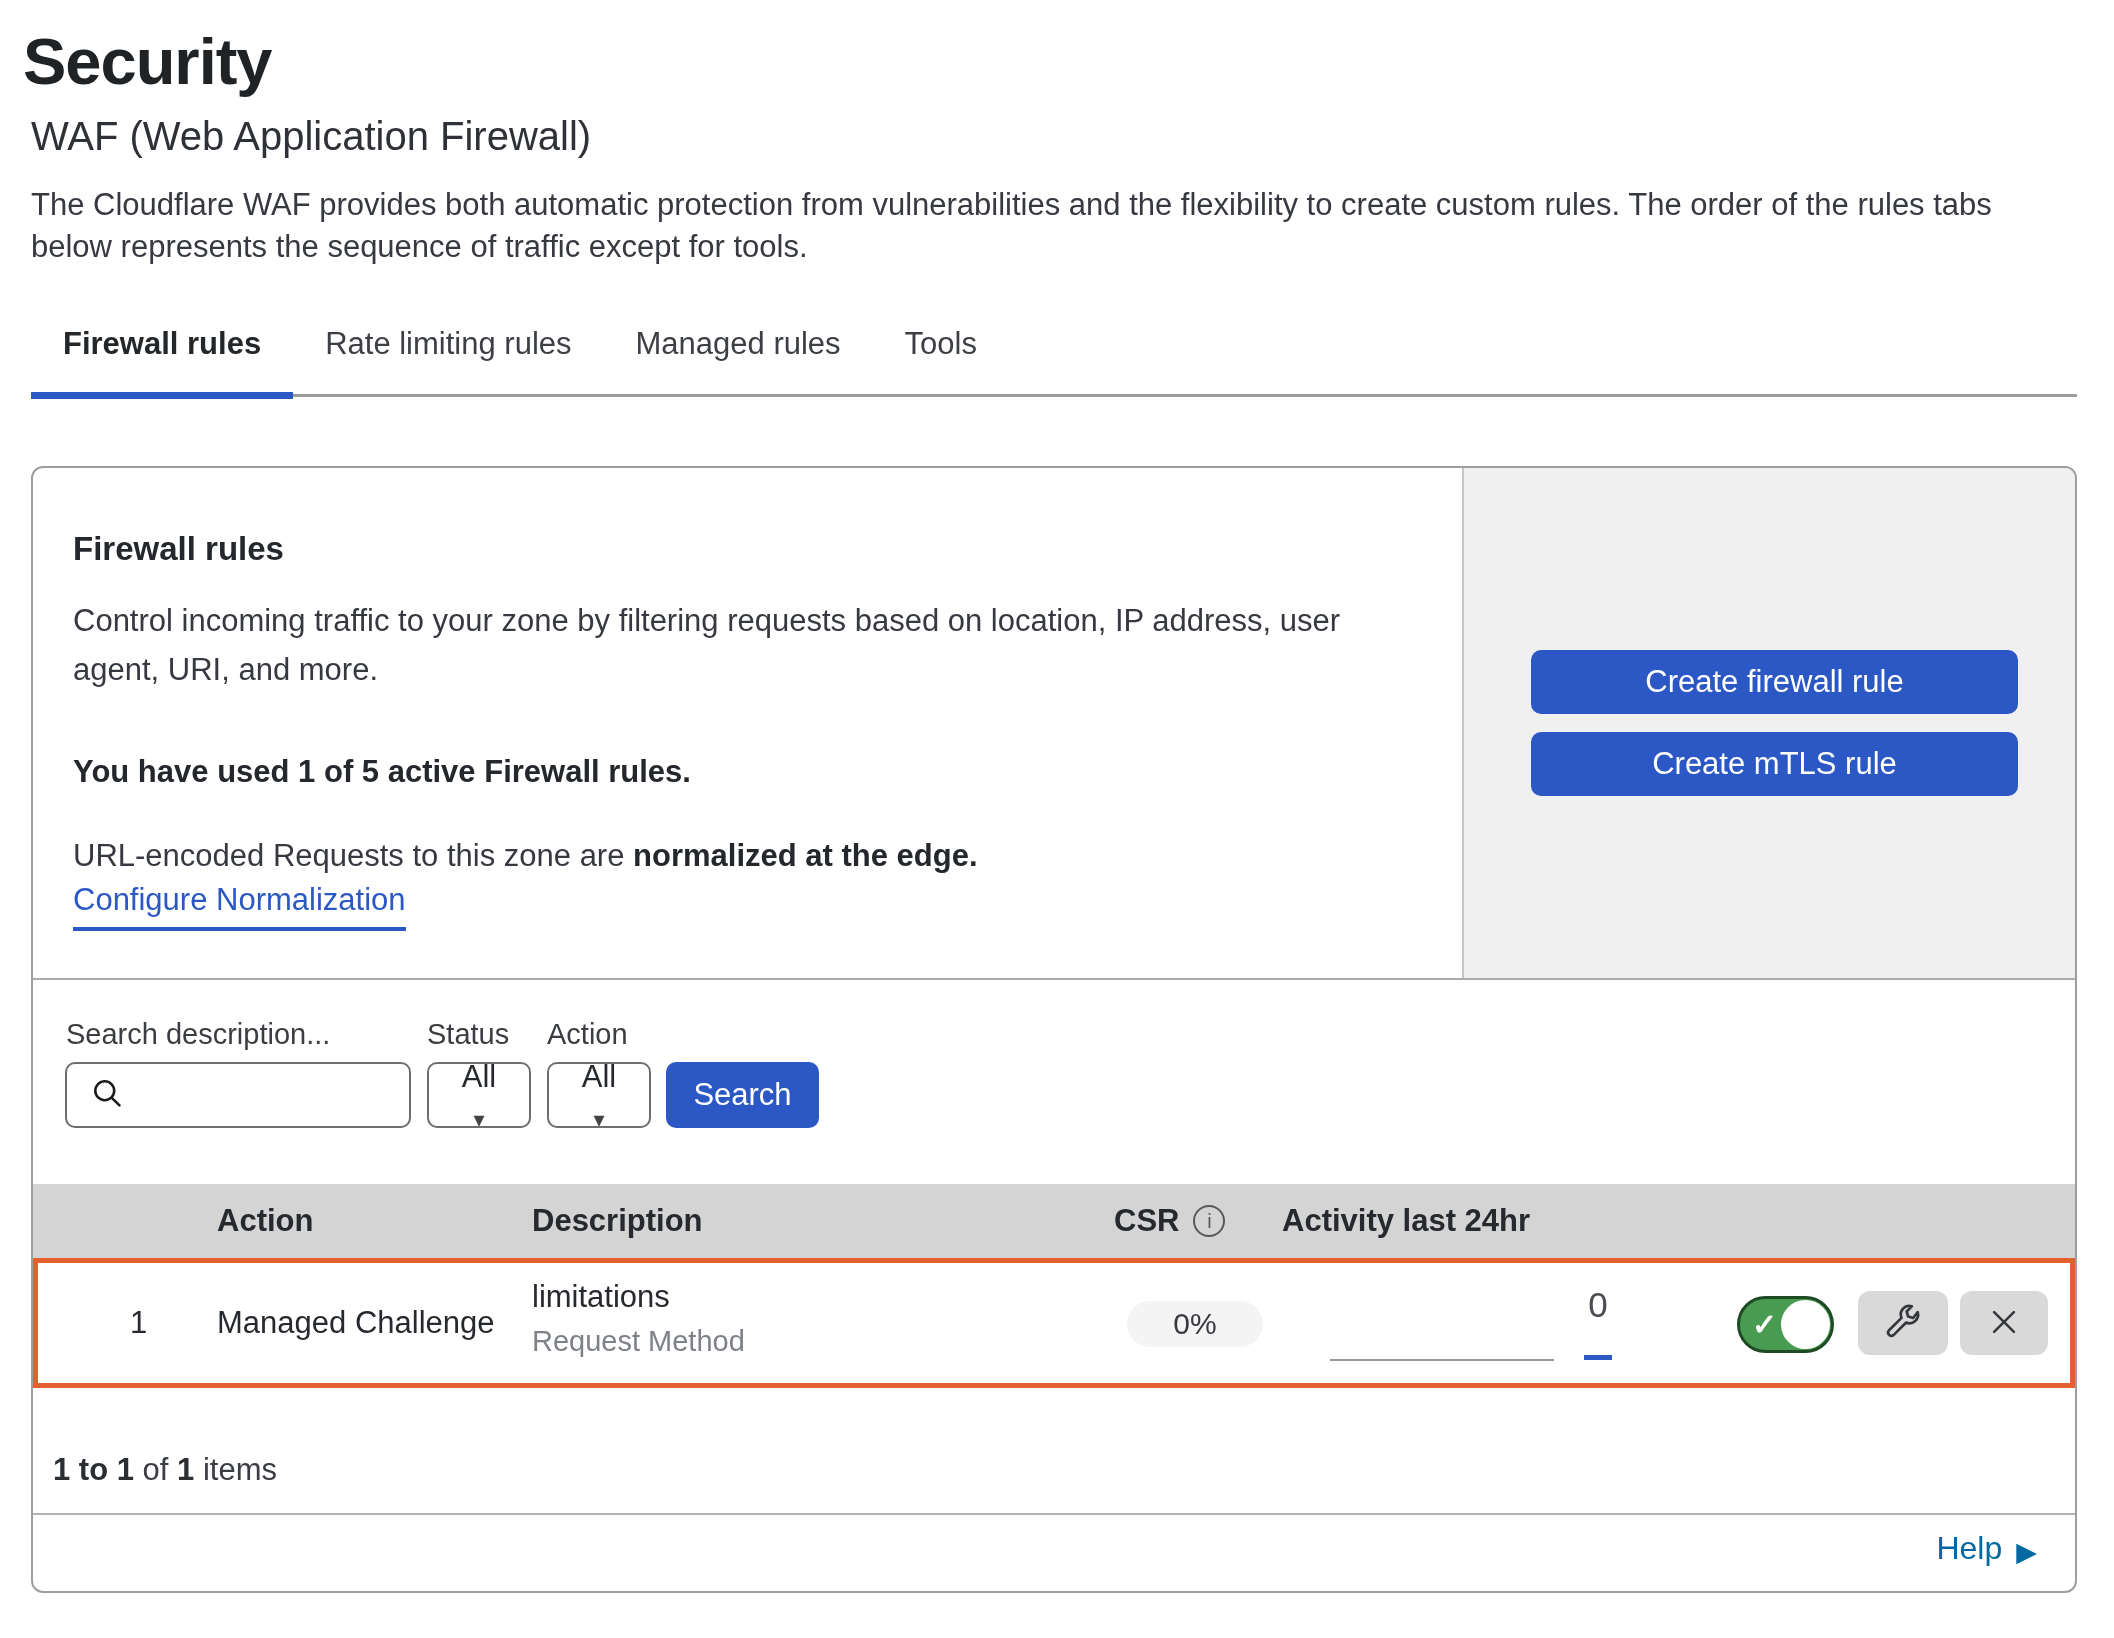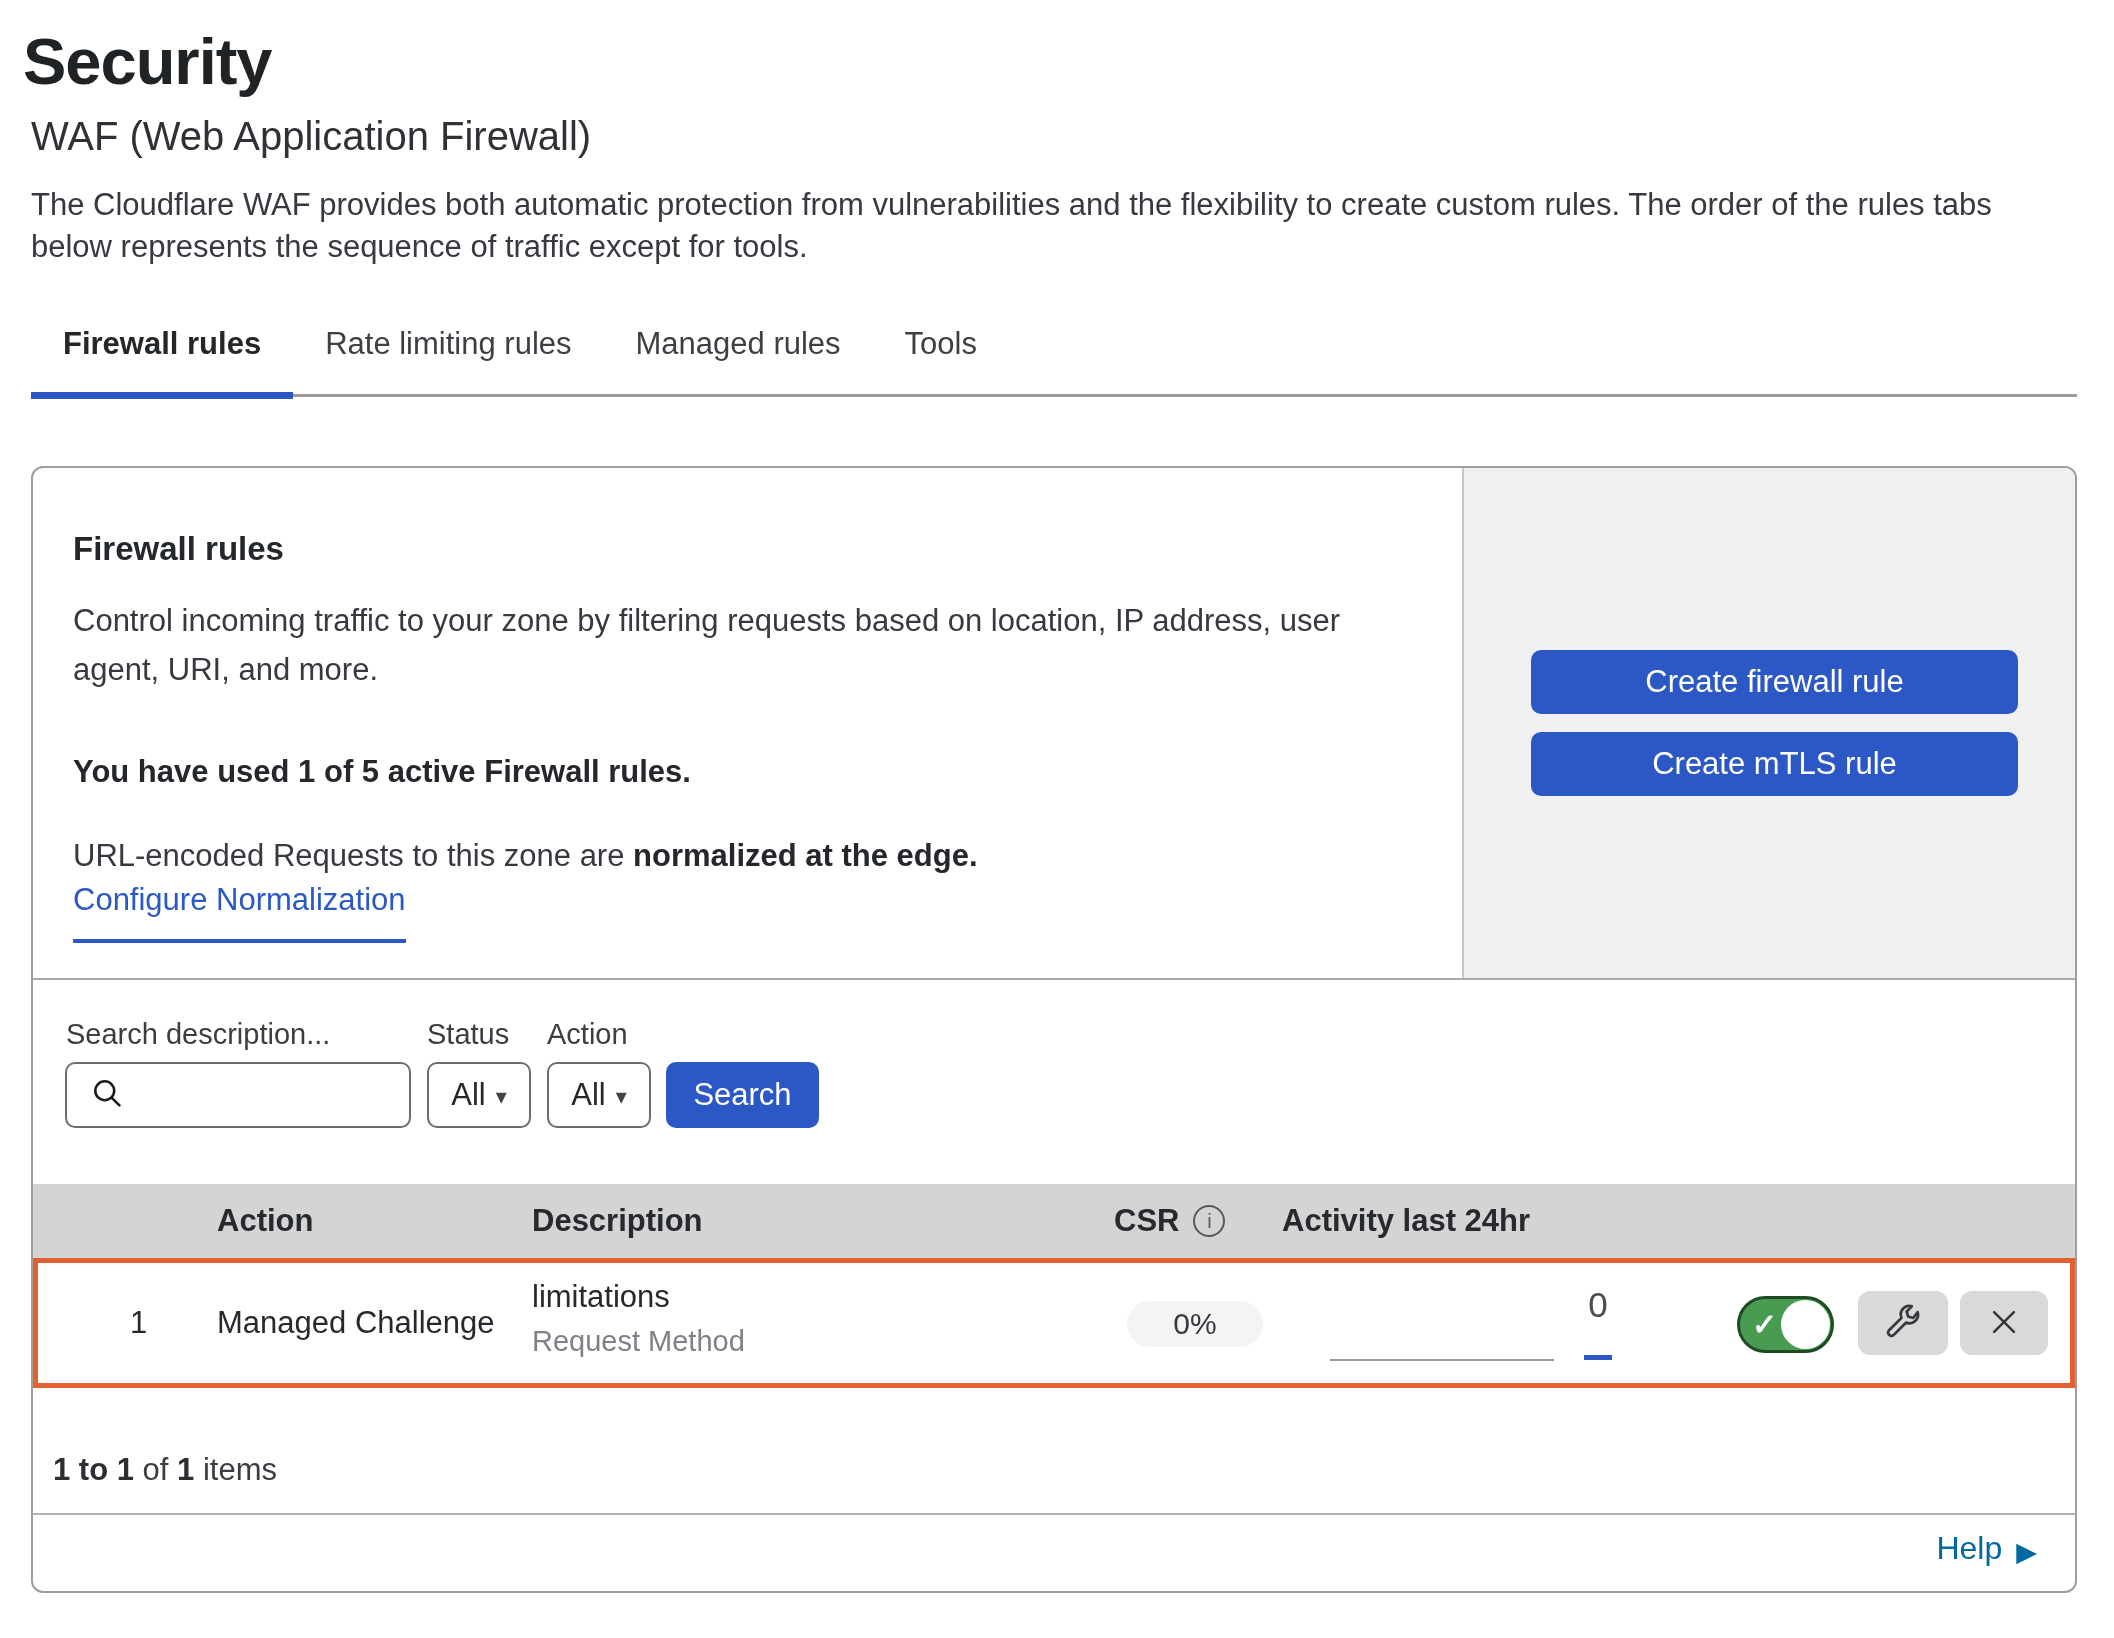--- a/index.html
+++ b/index.html
@@ -23,35 +23,35 @@
   .panel-gray { position: absolute; right: 0; top: 0; width: 613px; height: 510px;
     background: #f0f0f1; border-left: 2px solid #c6c6c6; border-radius: 0 10px 0 0; }
   .top-divider { position: absolute; left: 0; top: 510px; width: 100%; border-bottom: 2px solid #aaaaaa; }
 
   .card-title { position: absolute; left: 40px; top: 62px; font-size: 33px; font-weight: 700; color: #24272b; }
   .card-desc { position: absolute; left: 40px; top: 128px; width: 1345px; font-size: 31px; line-height: 49px; color: #36393f; }
   .card-usage { position: absolute; left: 40px; top: 286px; font-size: 31px; font-weight: 700; color: #24272b; }
   .card-norm { position: absolute; left: 40px; top: 370px; font-size: 31px; color: #36393f; }
   .card-norm b { color: #24272b; }
   .card-link { position: absolute; left: 40px; top: 414px; font-size: 31px; color: #2b58c4;
-    border-bottom: 4px solid #2b58c4; padding-bottom: 21px; cursor: pointer; }
+    border-bottom: 4px solid #2b58c4; padding-bottom: 9px; cursor: pointer; }
 
   .btn-primary { position: absolute; left: 1498px; width: 487px; height: 64px; background: #2b58c4;
     color: #ffffff; font-size: 31px; font-family: inherit; border: none; border-radius: 10px; cursor: pointer; }
   .btn-create-fw { top: 182px; }
   .btn-create-mtls { top: 264px; }
 
   
   .f-label { position: absolute; font-size: 29px; color: #3a3d41; top: 550px; }
   .lbl-search { left: 33px; } .lbl-status { left: 394px; } .lbl-action { left: 514px; }
 
   .search-input { position: absolute; left: 32px; top: 594px; width: 346px; height: 66px;
     border: 2px solid #6e6e6e; border-radius: 10px; background: #fff; display: flex; align-items: center; padding-left: 22px; cursor: text; }
   .select { position: absolute; top: 594px; width: 104px; height: 66px; border: 2px solid #6e6e6e; border-radius: 10px;
-    display: flex; align-items: center; justify-content: center; gap: 10px; font-size: 31px; color: #24272b; cursor: pointer; background: #fff; }
+    display: flex; align-items: center; justify-content: center; gap: 10px; font-size: 31px; color: #24272b; cursor: pointer; background: #fff; flex-direction: column; }
   .sel-status { left: 394px; } .sel-action { left: 514px; }
   .caret { font-size: 22px; color: #444; transform: translateY(2px); }
 
   .btn-search { position: absolute; left: 633px; top: 594px; width: 153px; height: 66px; background: #2b58c4;
     color: #fff; font-size: 31px; font-family: inherit; border: none; border-radius: 10px; cursor: pointer; }
   .btn-ordering { position: absolute; left: 1786px; top: 592px; width: 228px; height: 72px; background: #dcdcdc;
     color: #2b2e32; font-size: 31px; font-family: inherit; border: none; border-radius: 10px; cursor: pointer;
     display: flex; align-items: center; justify-content: center; gap: 16px; }
 
   

